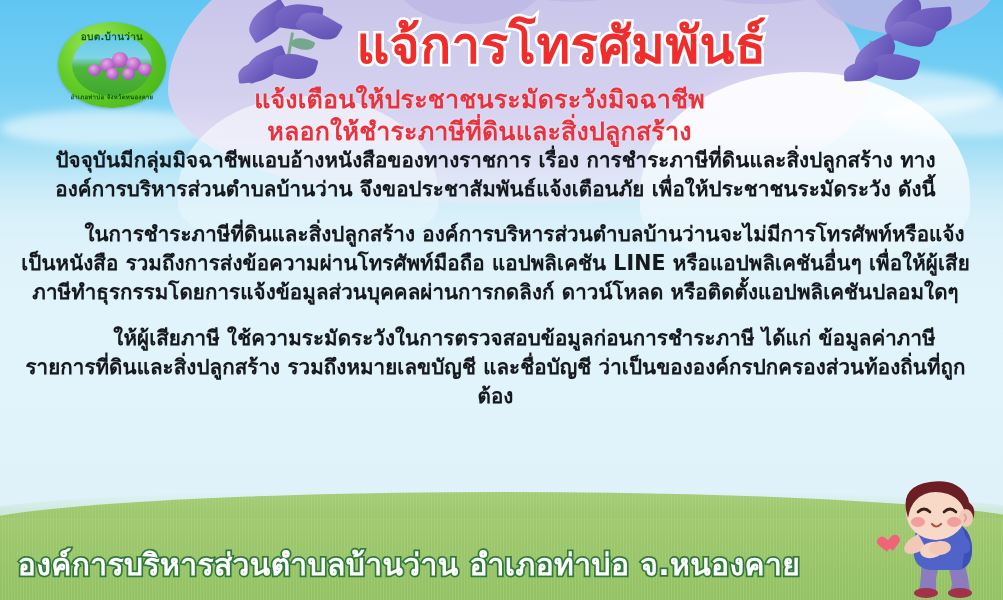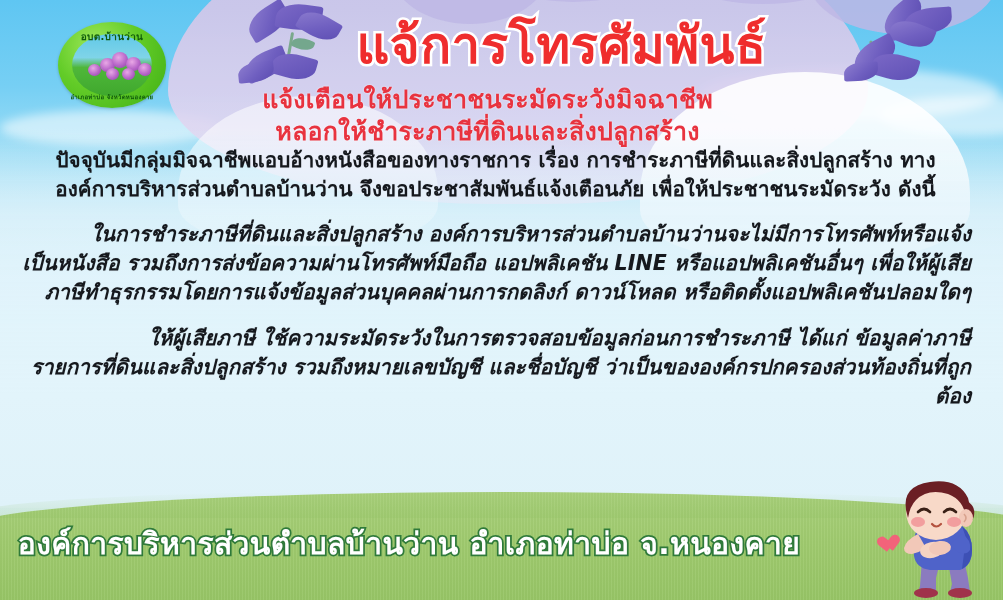--- a/index.html
+++ b/index.html
@@ -170,21 +170,21 @@
     padding-left: 120px;
     -webkit-text-stroke: 5px #ffffff;
     paint-order: stroke fill;
     text-shadow:
        0 0 1px #ffffff,
        2px 2px 0 rgba(255,255,255,0.9);
   }
 
   .subtitle {
     position: absolute;
-    left: 8px; top: 84px;
+    left: 0; top: 84px;
     width: 935px;
     text-align: center;
     padding-left: 24px;
     box-sizing: border-box;
   }
   .sub-line {
     font-size: 25px;
     font-weight: bold;
     color: #e8333f;
     line-height: 1.28;
@@ -202,21 +202,21 @@
   .para {
     font-size: 20.5px;
     font-weight: bold;
     line-height: 1.42;
     color: #15181d;
     letter-spacing: 0.1px;
     margin: 0 0 16px 0;
     text-shadow: 0 0 1px rgba(0,0,0,0.18);
   }
   .para.center { text-align: center; }
-  .para.indent { text-indent: 58px; text-align: right; font-style: italic; }
+  .para.indent { text-indent: 58px; text-align: center; }
 
   
   .grass {
     position: absolute;
     left: -40px; top: 492px;
     width: 1090px; height: 180px;
     background:
       repeating-linear-gradient(90deg,
          rgba(255,255,255,0.05) 0px,
          rgba(255,255,255,0.05) 1px,
@@ -228,21 +228,21 @@
   .grass-shade {
     position: absolute;
     left: -40px; top: 492px;
     width: 1090px; height: 26px;
     background: linear-gradient(180deg, rgba(168,208,122,0.0) 0%, rgba(140,190,95,0.22) 100%);
     border-radius: 50% 50% 0 0 / 38px 38px 0 0;
   }
 
   .footer {
     position: absolute;
-    left: 0; top: 520px;
+    left: 0; top: 541px;
     width: 908px;
     text-align: center;
     padding-right: 90px;
     box-sizing: border-box;
   }
   .footer-text {
     font-size: 30px;
     font-weight: bold;
     color: #ffffff;
     letter-spacing: 0.4px;

